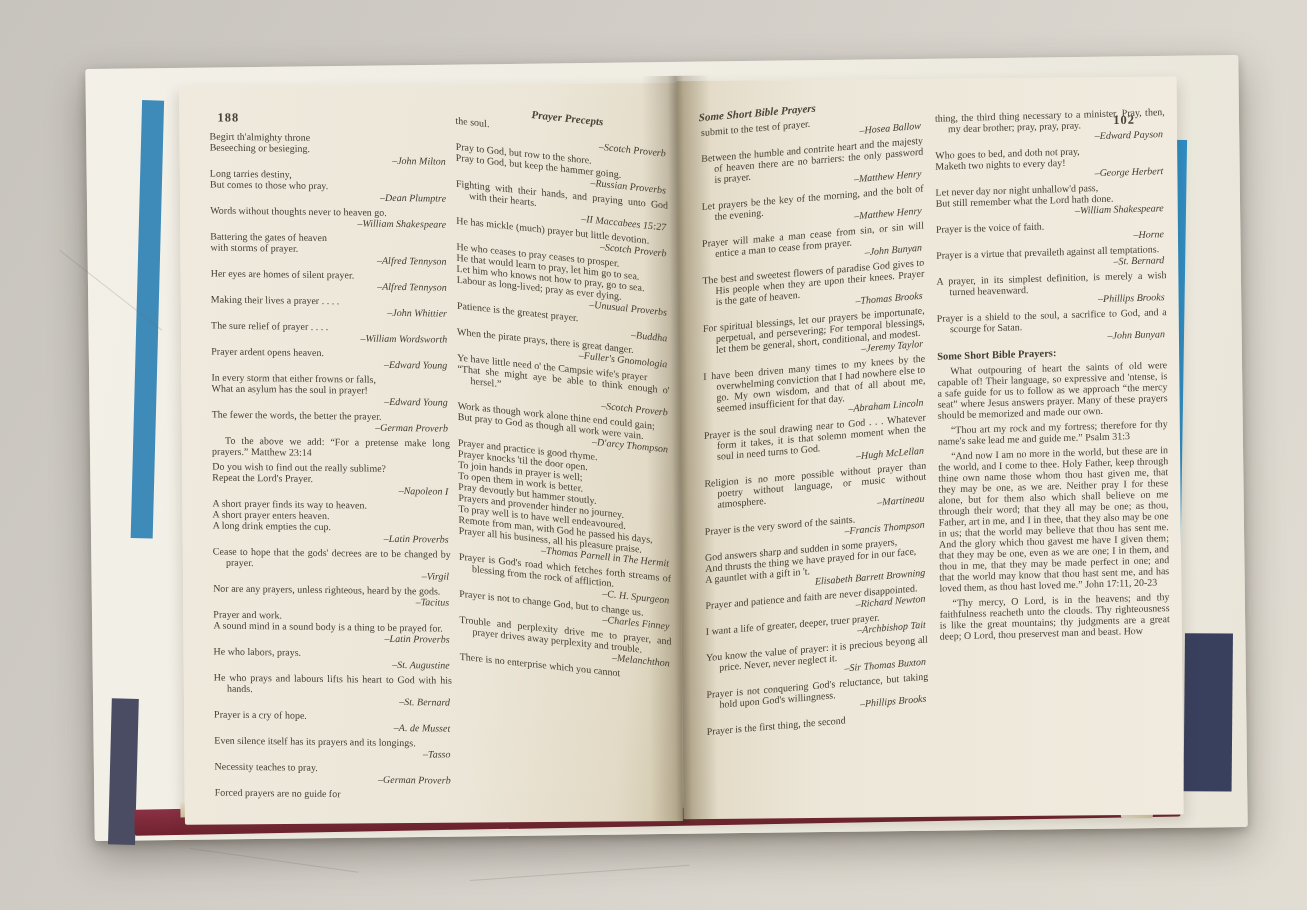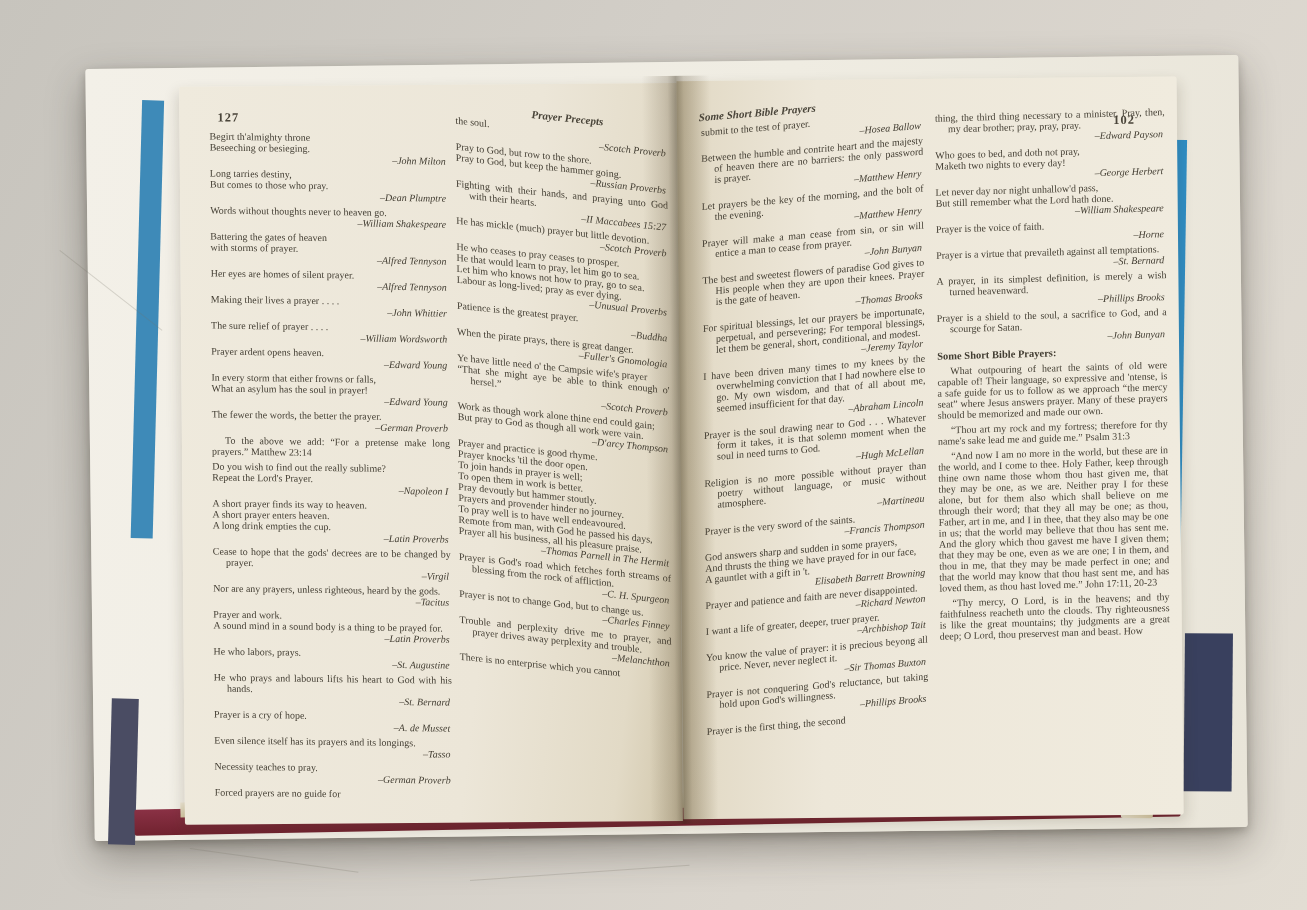--- a/index.html
+++ b/index.html
@@ -68,21 +68,21 @@
   <div class="jacket">
     <div class="stripe stripe-left-blue"></div>
     <div class="stripe stripe-left-navy"></div>
     <div class="stripe cover-maroon"></div>
     <div class="stripe stripe-right-blue"></div>
     <div class="stripe stripe-right-navy"></div>
     <div class="stripe deckle-right"></div>
     <div class="stripe deckle-bottom"></div>
 
     <div class="page page-left">
-      <div id="pnoL" class="pageno">127</div>
+      <div id="pnoL" class="pageno">188</div>
       <div id="headL" class="runhead">Prayer Precepts</div>
       <div id="colL1" class="col">
           <div class="block quote">
             <div class="q-line">Begirt th'almighty throne</div>
             <div class="q-line">Beseeching or besieging.</div>
             <div class="attr">–John Milton</div>
           </div>
           <div class="block quote">
             <div class="q-line">Long tarries destiny,</div>
             <div class="q-line">But comes to those who pray.</div>

